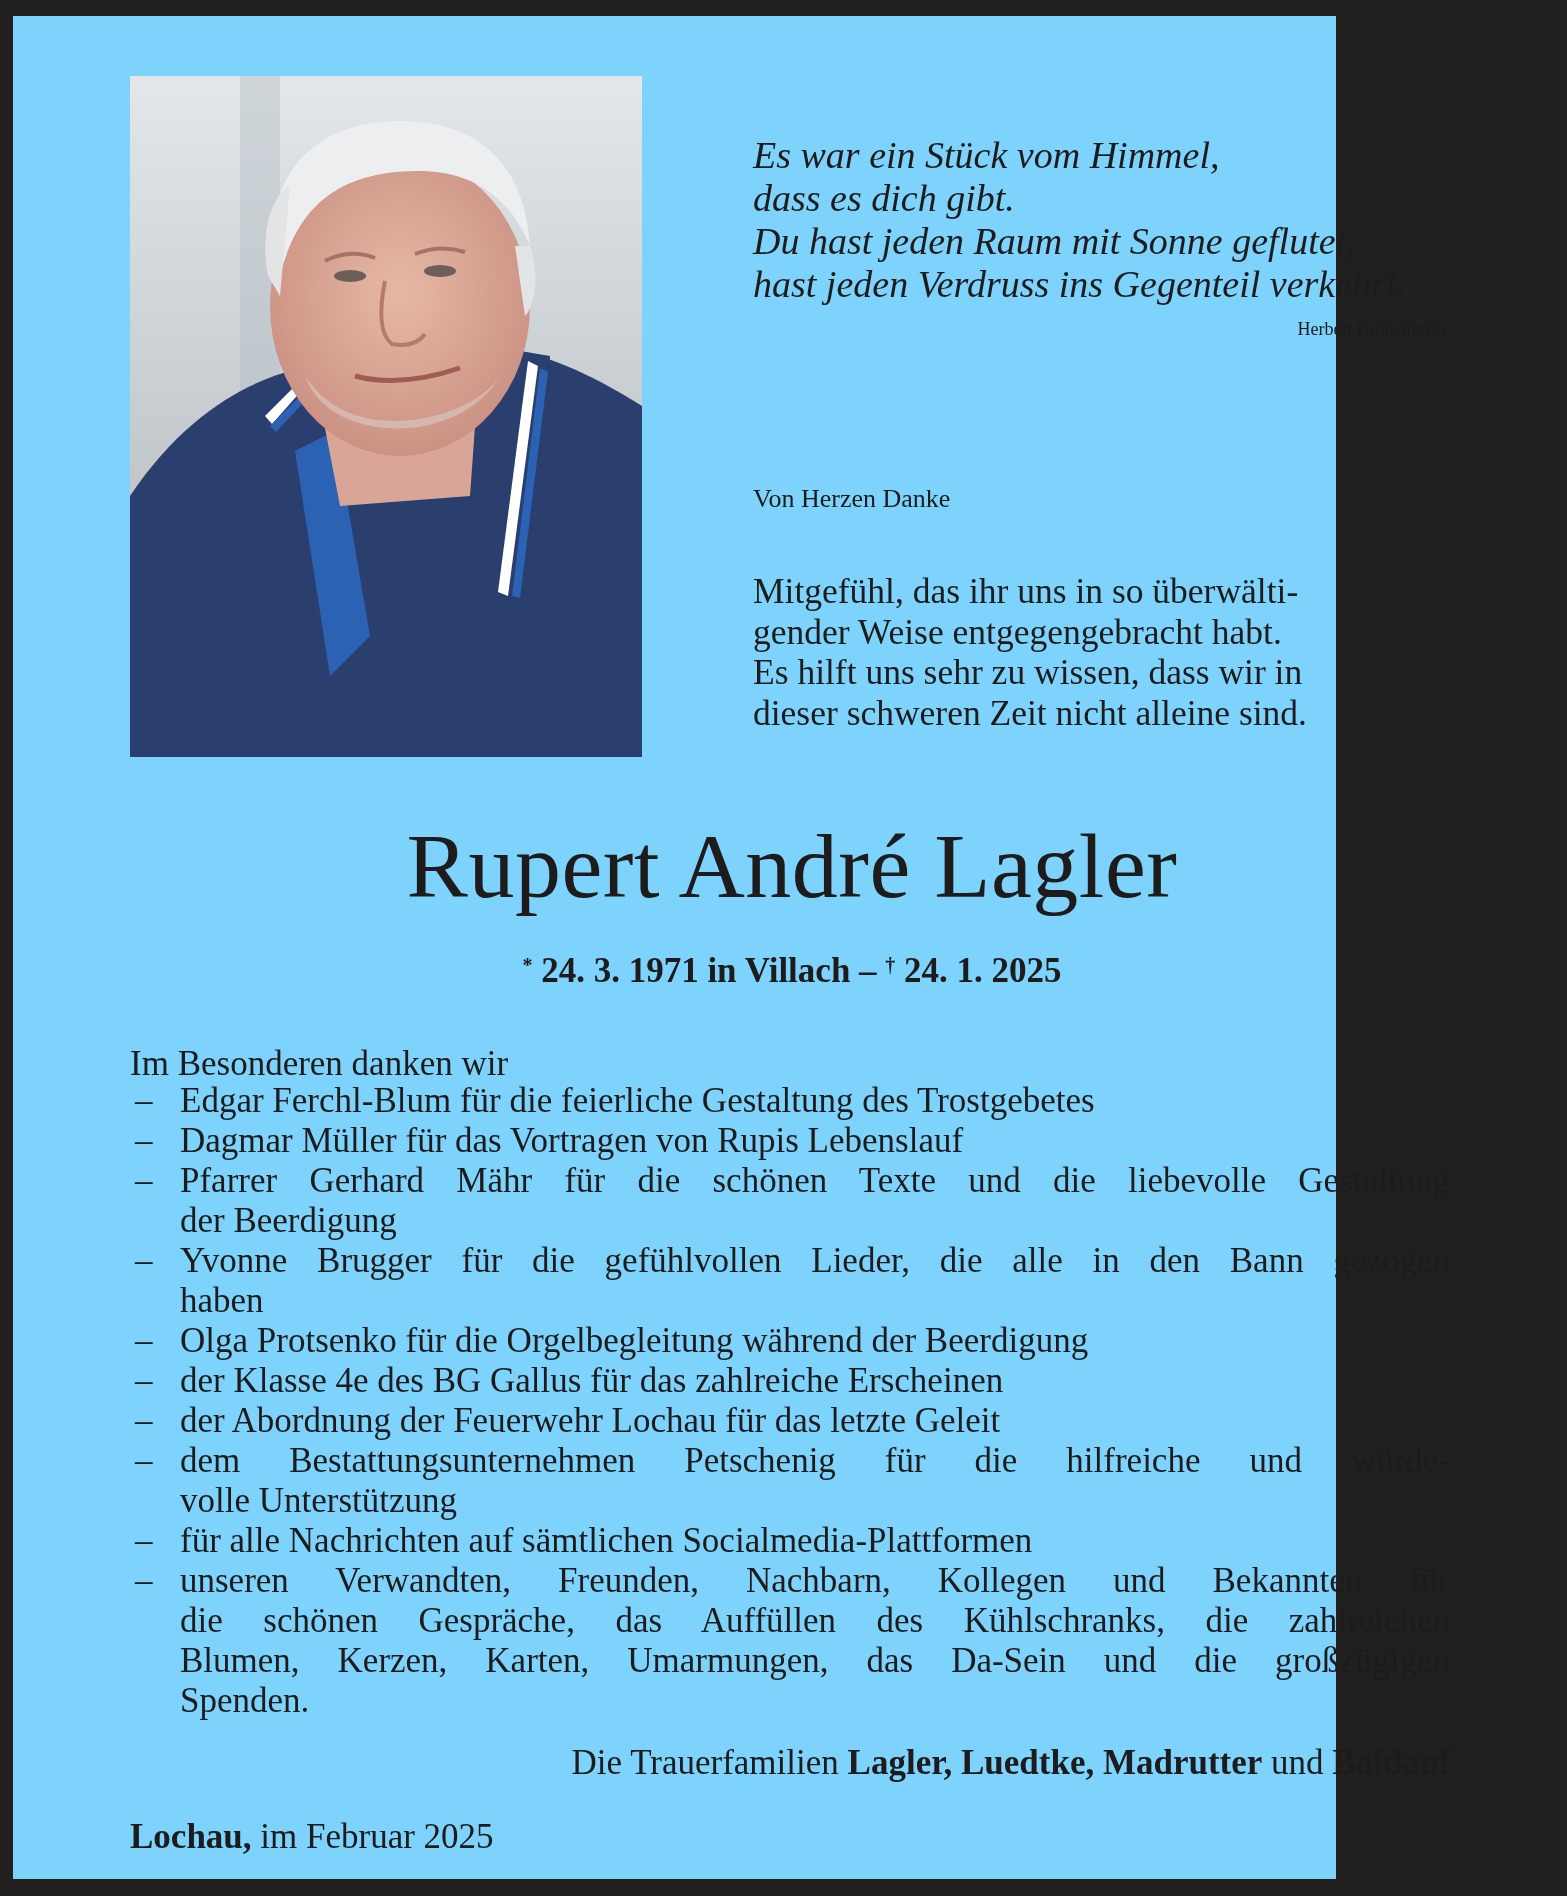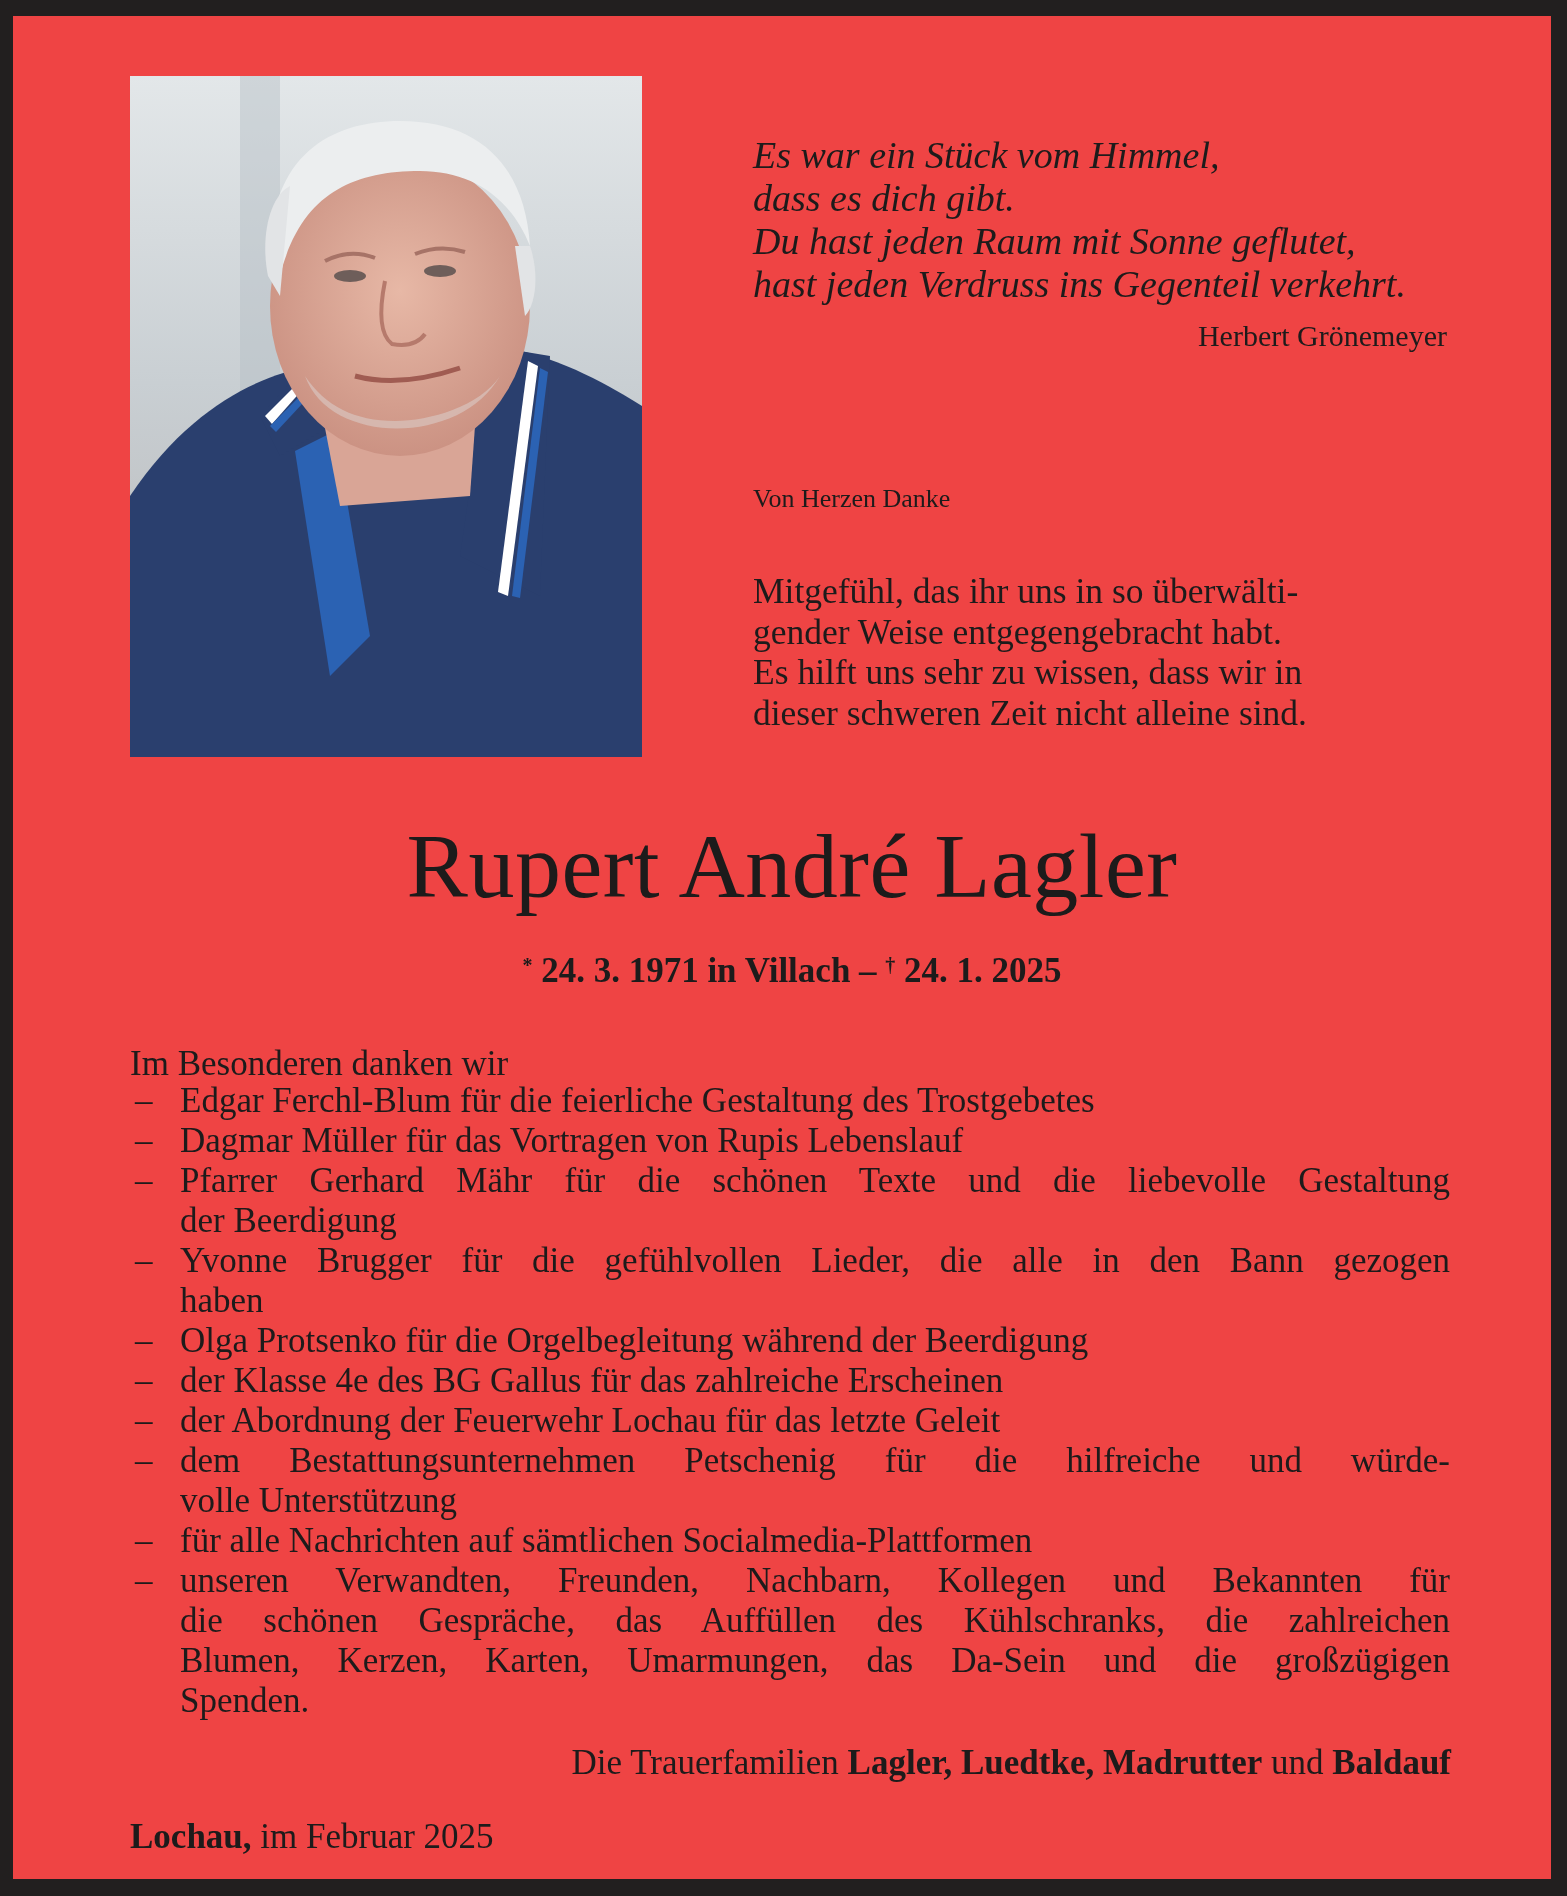--- a/index.html
+++ b/index.html
@@ -7,22 +7,22 @@
     width:1567px; height:1896px;
     background:#221f1f;
     position:relative;
     overflow:hidden;
     font-family:"Liberation Serif","DejaVu Serif",serif;
     color:#1d1b1b;
   }
   .page {
     position:absolute;
     left:13px; top:16px;
-    width:1538px; height:1863px;
-    background:#ef4444;
+    width:1323px; height:1863px;
+    background:#7dd3fc;
   }
   .photo {
     position:absolute;
     left:117px; top:60px;
     width:512px; height:681px;
     overflow:hidden;
     background:linear-gradient(180deg,#dfe3e6 0%,#cfd5d9 40%,#bfc3c6 70%,#b7b9bb 100%);
   }
   .photo svg { display:block; width:100%; height:100%; }
 
@@ -33,21 +33,21 @@
     font-style:italic;
     font-size:38px;
     line-height:43px;
   }
   .quote-line { display:block; white-space:nowrap; }
   .quote-author {
     position:absolute;
     left:740px; top:303px;
     width:694px;
     text-align:right;
-    font-size:30px;
+    font-size:18px;
   }
 
   .thanks-heading {
     position:absolute;
     left:740px; top:468px;
     font-size:26px;
     white-space:nowrap;
   }
   .thanks-body {
     position:absolute;

